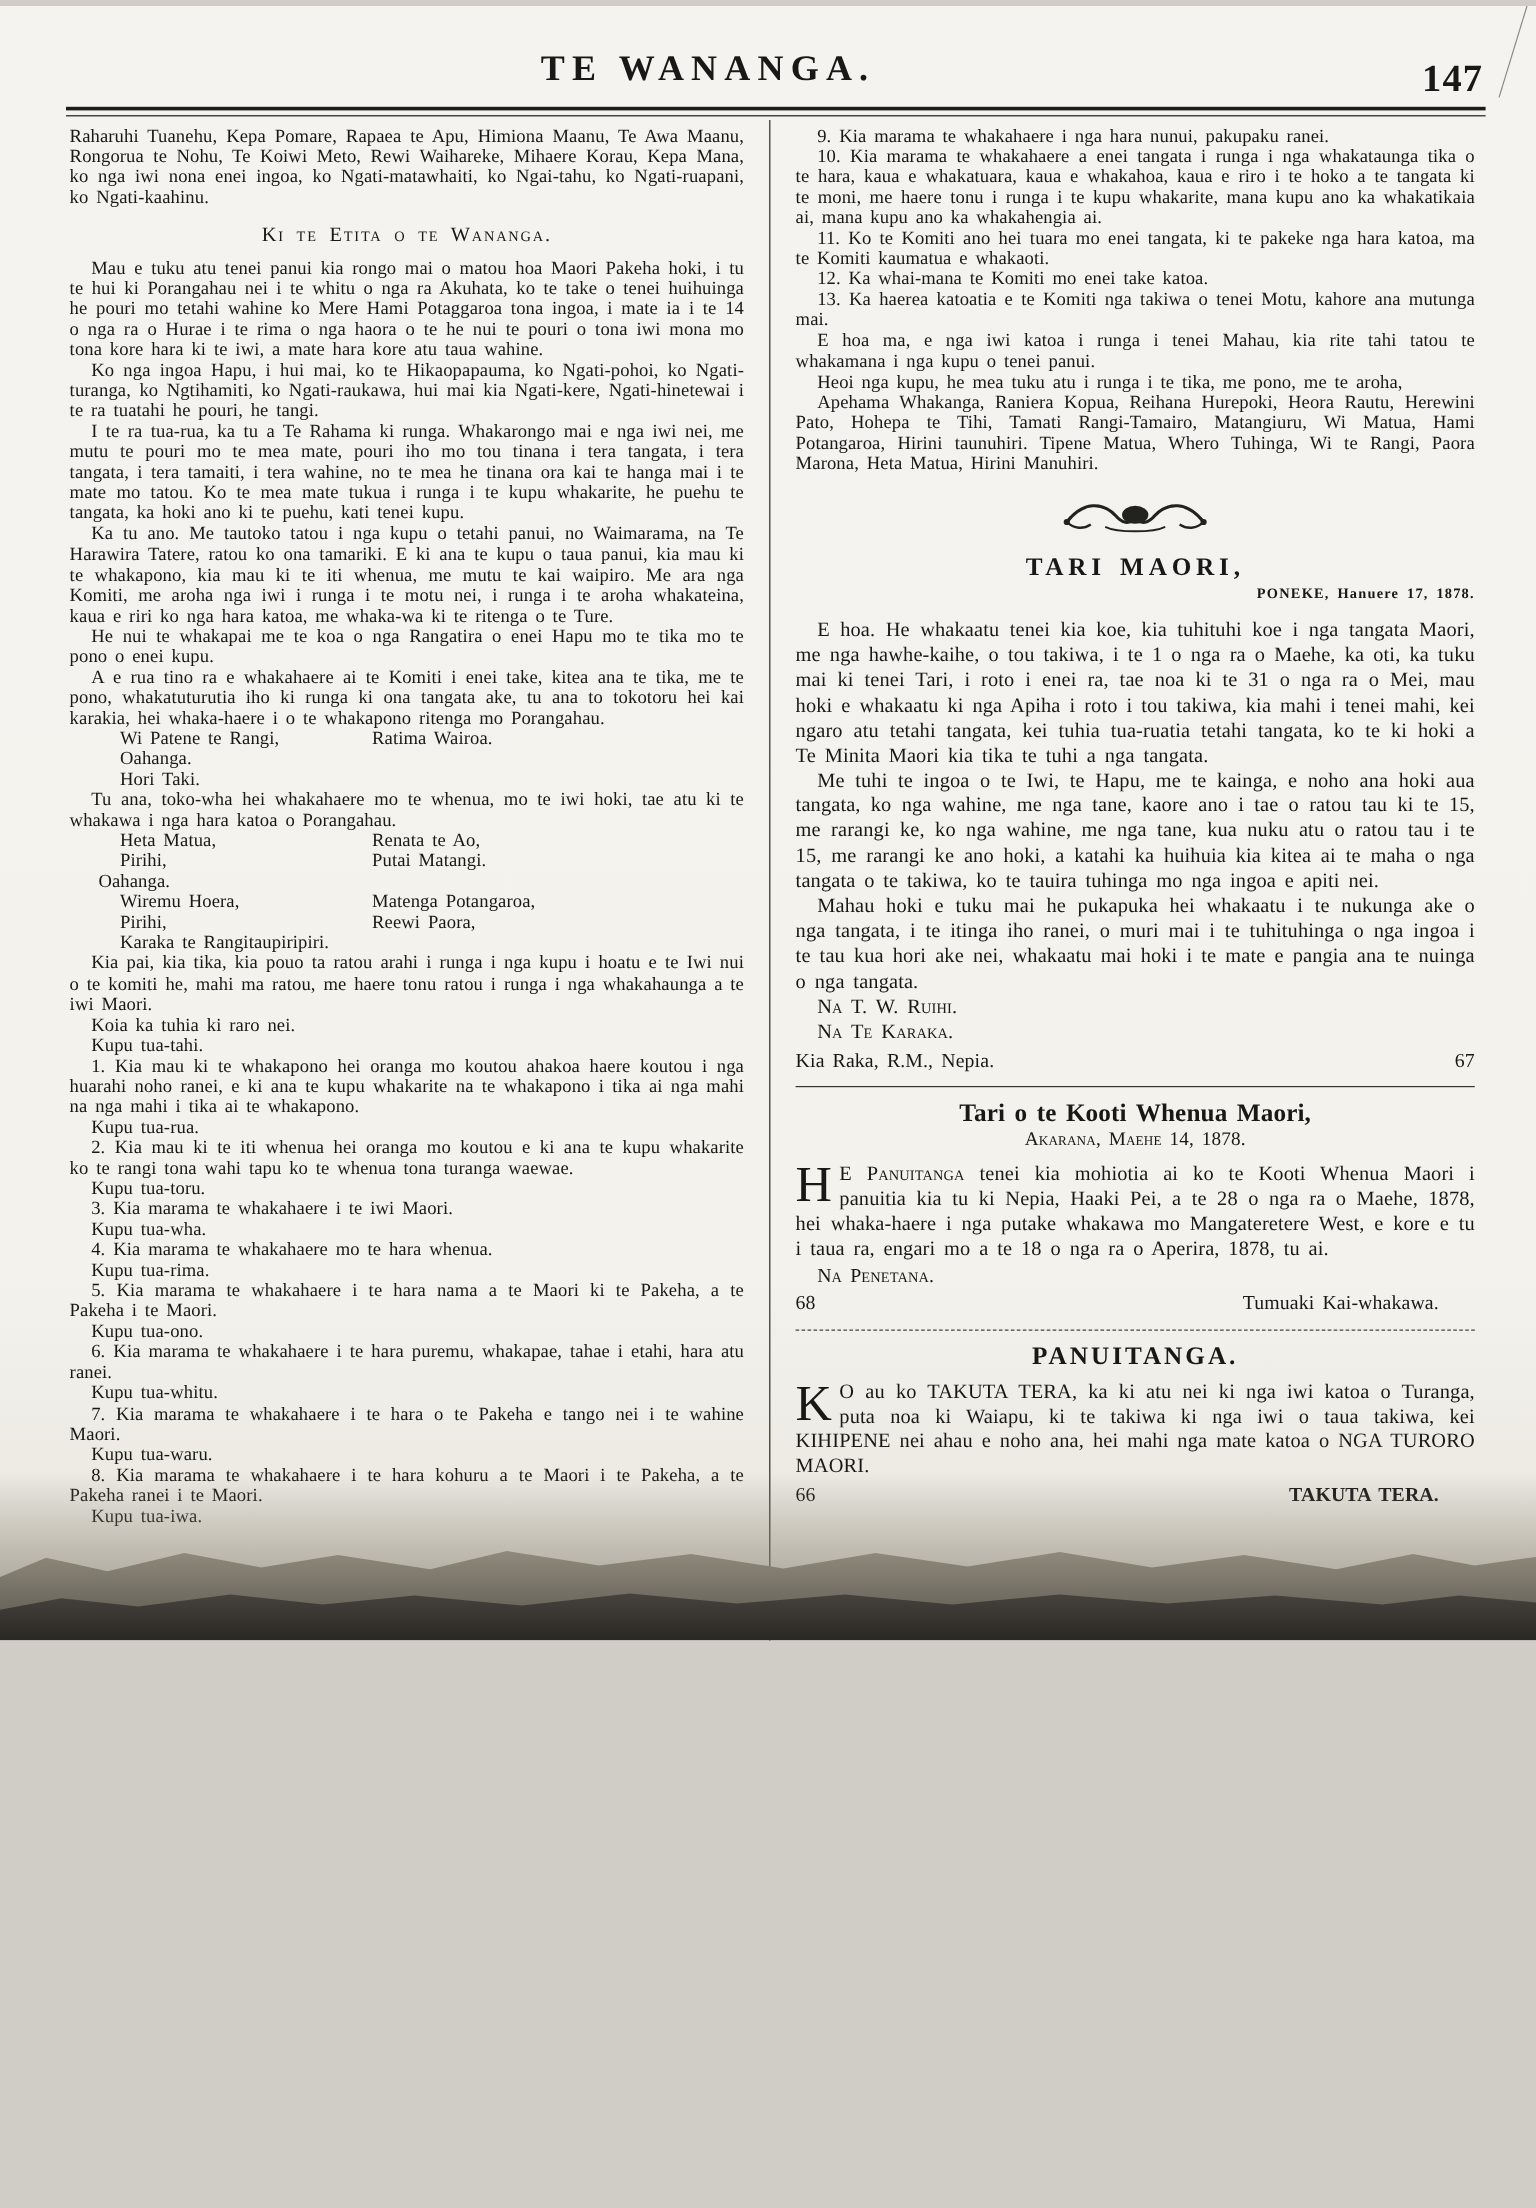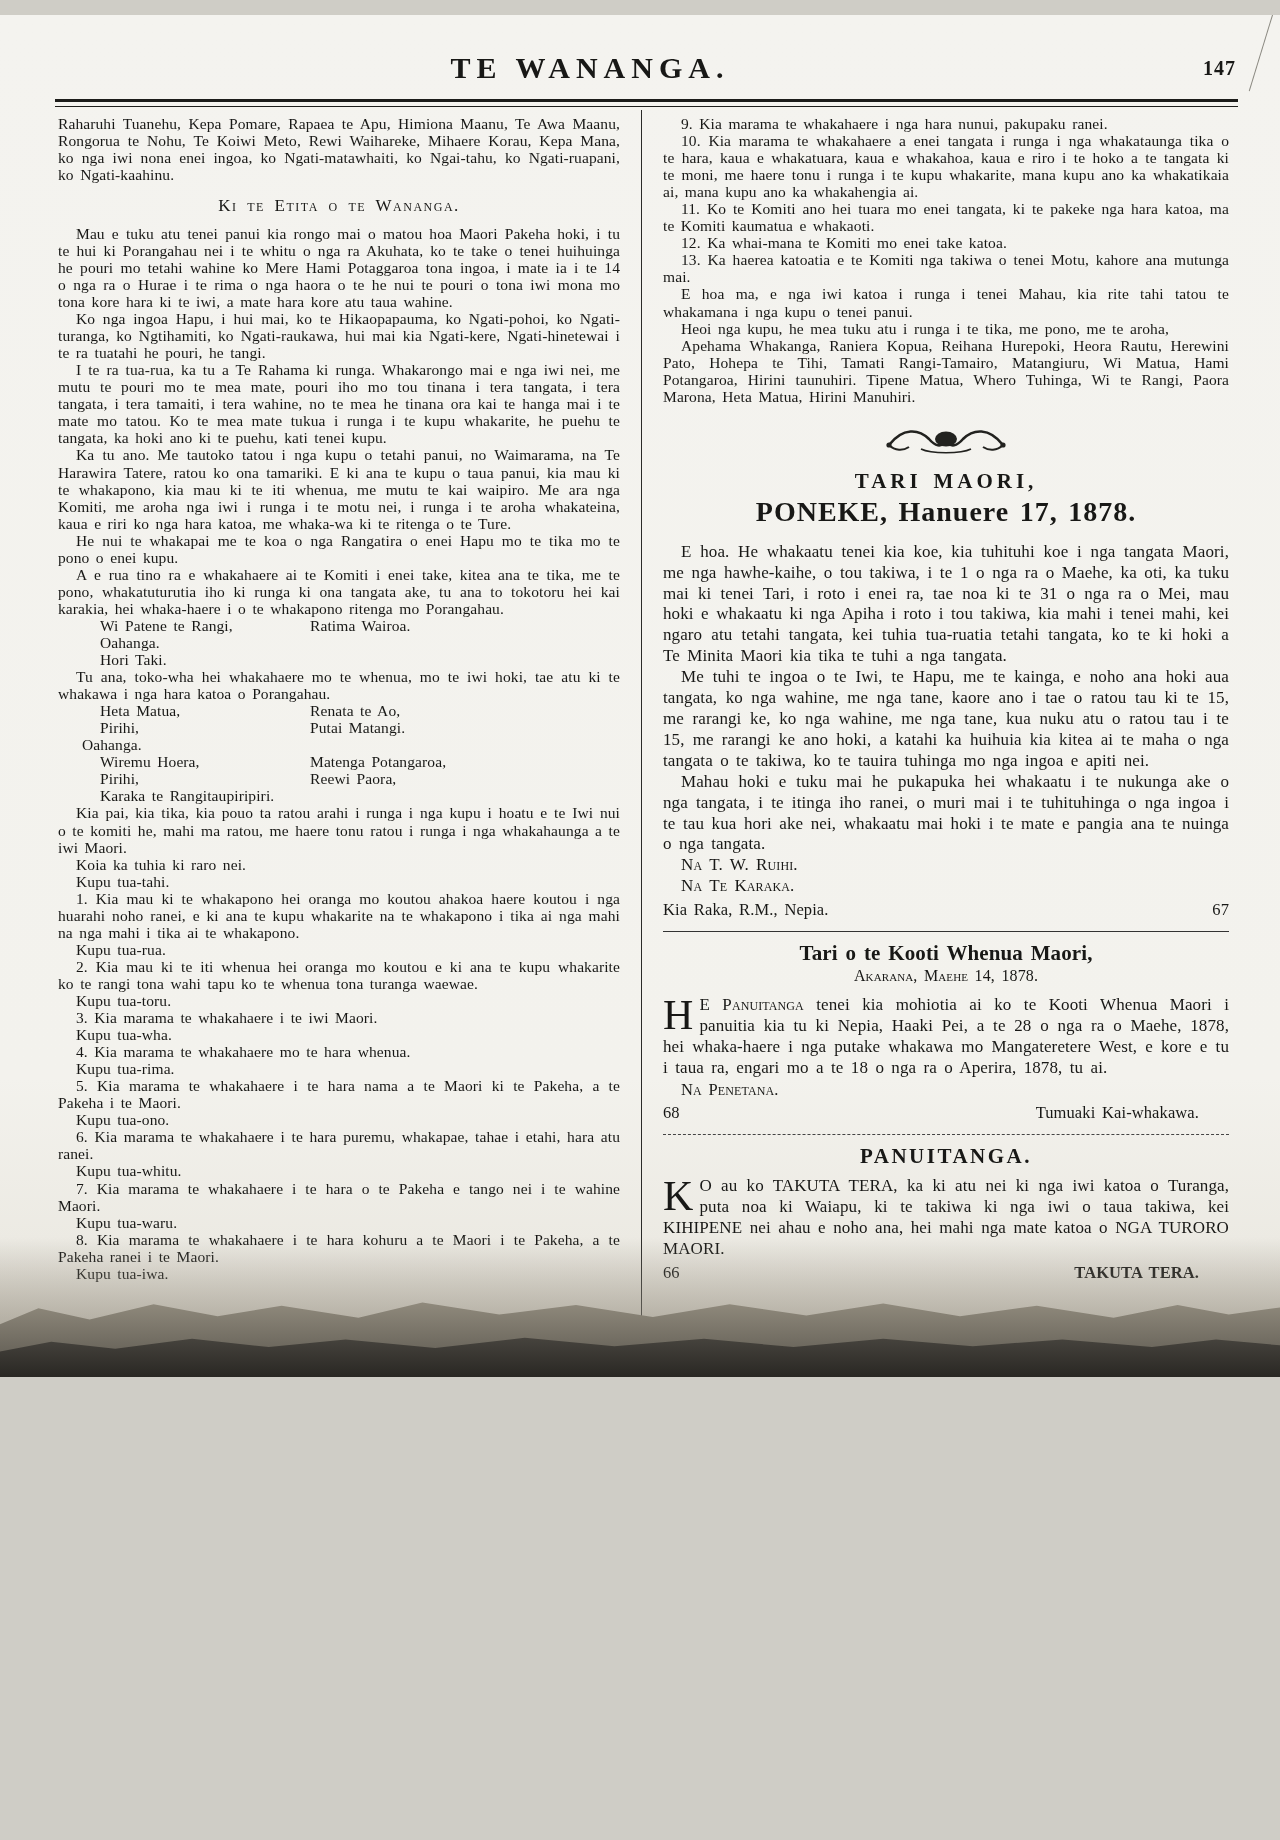--- a/index.html
+++ b/index.html
@@ -1,25 +1,25 @@
 <!DOCTYPE html>
 <html><head>
 <meta charset="utf-8">
 <style>
   html,body { margin:0; padding:0; background:#cfcdc6; }
   .page {
-    position:relative; width:1280px; height:1362px; margin:15px auto;
+    position:relative; width:1280px; height:1362px; margin:5px auto;
     background:linear-gradient(180deg,#f4f3ef 0%,#f3f2ed 78%,#eceae3 90%,#dcd8ce 96%,#c9c4b8 100%);
     font-family:"Liberation Serif","DejaVu Serif",serif;
     color:#181816; overflow:hidden;
   }
   
   .masthead { position:absolute; top:36px; left:0; width:1180px; text-align:center;
     font-size:30px; font-weight:bold; letter-spacing:6px; }
-  .page-number { position:absolute; top:42px; right:44px; font-size:20px; font-weight:bold; letter-spacing:1px; }
+  .page-number { position:absolute; top:42px; right:44px; font-size:32px; font-weight:bold; letter-spacing:1px; }
   .rule { position:absolute; left:55px; right:42px; background:#1c1c1a; }
   .rule-thick { top:84px; height:3px; }
   .rule-thin  { top:91px; height:1px; }
   .fold-line { position:absolute; top:-6px; right:18px; width:1px; height:84px;
     background:#8a8880; transform:rotate(17deg); }
   
   .divider { position:absolute; left:641px; top:95px; width:1px; height:1278px; background:#2b2b29; }
   .col { position:absolute; top:100px; text-align:justify; font-size:15.5px; line-height:1.1;
     word-spacing:2.5px; letter-spacing:0.1px; }
   .col-left { left:58px; width:562px; }
@@ -29,21 +29,21 @@
   .sec-heading { margin:14px 0 9px; text-align:center; font-weight:normal; font-size:17px;
     font-variant:small-caps; letter-spacing:1.5px; word-spacing:4px; }
   .sig-row { display:flex; text-indent:0; }
   .sig-row .c1 { padding-left:42px; width:252px; box-sizing:border-box; }
   .sig-row .c1.shallow { padding-left:24px; }
   .kupu-label { text-indent:18px; }
   
   .ornament { margin:16px auto 6px; width:130px; text-align:center; }
   
   .tari-title { margin:10px 0 0; text-align:center; font-size:21px; font-weight:bold; letter-spacing:4px; }
-  .tari-sub { margin:4px 0 14px; text-align:center; font-size:28px; font-weight:bold; letter-spacing:1px;font-family:Liberation Serif, serif; }
+  .tari-sub { margin:4px 0 14px; text-align:right; font-size:12px; font-weight:bold; letter-spacing:1px;font-family:Liberation Serif, serif; }
   .tari-body p { font-size:17px; line-height:1.23; word-spacing:3px; }
   .sc { font-variant:small-caps; }
   .sig-right { text-align:left; padding-right:38px; text-indent:0; line-height:1.3; font-size:16.5px; }
   .row-between { display:flex; justify-content:space-between; align-items:flex-start;
     font-size:16.5px; margin-top:4px; }
   .row-between .pr { padding-right:30px; }
   .section-rule { border-top:1px solid #333; margin:12px 0 10px; }
   .section-rule.dashed { border-top:1px dashed #444; }
   
   .kooti-title { margin:6px 0 2px; text-align:center; font-size:21px; font-weight:bold; }

